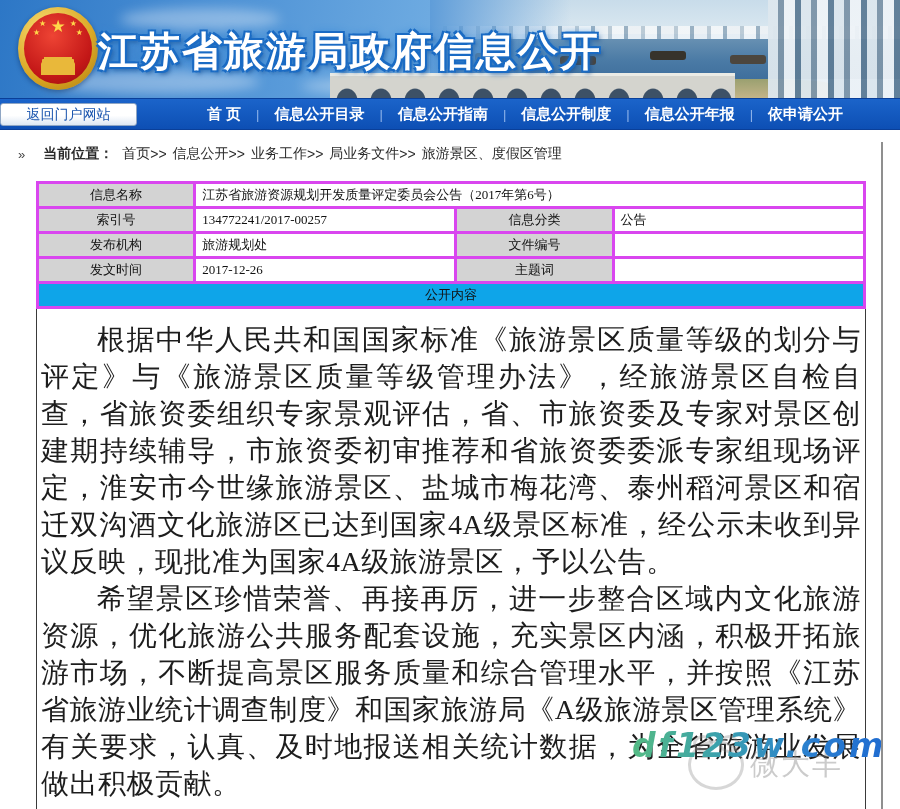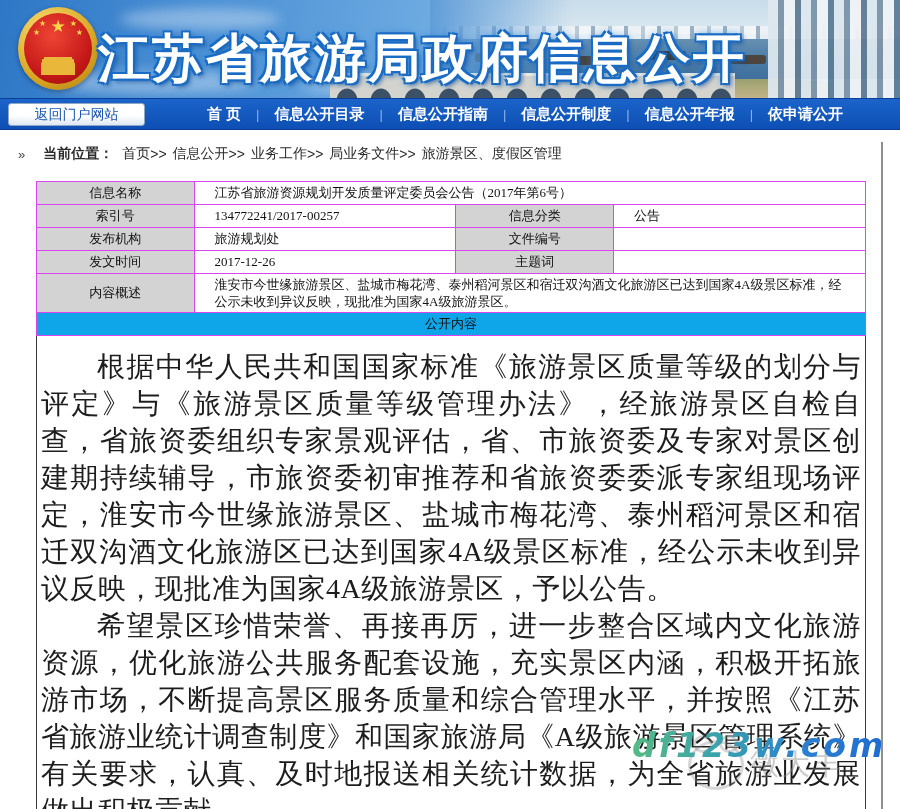--- a/index.html
+++ b/index.html
@@ -45,52 +45,52 @@
   .star { position:absolute; color:#ffd84a; line-height:1; }
   .star-big   { left:50%; top:5px; transform:translateX(-50%); font-size:17px; }
   .star-s1 { left:9px;  top:16px; font-size:8px; }
   .star-s2 { left:15px; top:7px;  font-size:8px; }
   .star-s3 { right:15px; top:7px; font-size:8px; }
   .star-s4 { right:9px; top:16px; font-size:8px; }
   .gate { position:absolute; left:50%; bottom:9px; transform:translateX(-50%);
           width:34px; height:13px; background:#e9b83a; border-radius:2px 2px 0 0;
           box-shadow:0 -4px 0 -1px #e9b83a, 0 -8px 0 -3px #e9b83a; }
 
-  .site-title { position:absolute; left:98px; top:24px; font-size:52px; font-weight:bold;
+  .site-title { position:absolute; left:98px; top:24px; font-size:40px; font-weight:bold;
           letter-spacing:2px; color:#fff; white-space:nowrap;
           text-shadow:2px 2px 0 #1a6bc4, -2px -2px 0 #1a6bc4, 2px -2px 0 #1a6bc4,
                       -2px 2px 0 #1a6bc4, 0 0 8px #2e86d8, 3px 3px 4px rgba(10,50,110,.6); }
 
   
   .navbar { position:relative; width:900px; height:32px;
             background:linear-gradient(180deg,#1b64ca,#0d4fb4);
             border-top:1px solid #0a3f99; border-bottom:1px solid #0a3f99;
             display:flex; align-items:center; }
-  .back-btn { position:absolute; left:8px; top:4px; width:137px; height:23px;
+  .back-btn { position:absolute; left:0; top:4px; width:137px; height:23px;
             background:linear-gradient(180deg,#ffffff 55%,#dde7f3);
             border:1px solid #8fa6c4; border-radius:3px; color:#1a55ae;
             font-size:14px; text-align:center; line-height:21px; cursor:pointer; }
   .nav-menu { display:flex; align-items:center; margin:0 auto; padding-left:150px;
             color:#fff; font-size:15px; font-weight:bold; white-space:nowrap; }
   .nav-item { padding:0 15px; cursor:pointer; }
   .nav-sep { color:#8fb4ea; font-weight:normal; font-size:13px; }
 
   
   .breadcrumb { display:flex; align-items:center; margin:11px 0 0 18px; height:26px;
             font-size:14px; color:#2b2b2b; }
   .bc-marker { font-size:13px; color:#444; margin-right:18px; }
   .bc-label { font-weight:bold; margin-right:9px; }
   .bc-seg { cursor:pointer; }
   .bc-sep { margin:0 6px 0 0; }
 
   
   .doc-wrap { position:absolute; left:36px; top:181px; width:830px; }
   table.info { width:100%; border-collapse:collapse; table-layout:fixed;
             font-family:"Liberation Serif", serif; font-size:13px; color:#111; }
-  table.info td { border:1px solid #d946ef; padding:2px 20px; height:17px; overflow:hidden; }
+  table.info td { border:3px solid #d946ef; padding:2px 6px; height:17px; overflow:hidden; }
   td.lbl { background:#d3d3d3; text-align:center; }
   td.val { background:#fff; }
   td.summary { line-height:17px; }
   td.section-head { background:#0ea5e9; text-align:center; height:19px; }
 
   
   .content-body { border-left:1px solid #3a3a3a; border-right:1px solid #3a3a3a;
             background:#fff; min-height:495px; padding:12px 4px 0 4px;
             font-family:"Liberation Serif", serif; color:#1d1d1d; }
   .content-body p { font-size:28px; line-height:37px; text-indent:2em;
@@ -209,24 +209,20 @@
       <td class="lbl">文件编号</td>
       <td class="val"></td>
     </tr>
     <tr>
       <td class="lbl">发文时间</td>
       <td class="val">2017-12-26</td>
       <td class="lbl">主题词</td>
       <td class="val"></td>
     </tr>
     <tr>
-      <td class="lbl">内容概述</td>
-      <td class="val summary" colspan="3">淮安市今世缘旅游景区、盐城市梅花湾、泰州稻河景区和宿迁双沟酒文化旅游区已达到国家4A级景区标准，经公示未收到异议反映，现批准为国家4A级旅游景区。</td>
-    </tr>
-    <tr>
       <td class="section-head" colspan="4">公开内容</td>
     </tr>
   </tbody>
     </table>
 
   <div class="content-body">
     <p>根据中华人民共和国国家标准《旅游景区质量等级的划分与评定》与《旅游景区质量等级管理办法》，经旅游景区自检自查，省旅资委组织专家景观评估，省、市旅资委及专家对景区创建期持续辅导，市旅资委初审推荐和省旅资委委派专家组现场评定，淮安市今世缘旅游景区、盐城市梅花湾、泰州稻河景区和宿迁双沟酒文化旅游区已达到国家4A级景区标准，经公示未收到异议反映，现批准为国家4A级旅游景区，予以公告。</p>
     <p>希望景区珍惜荣誉、再接再厉，进一步整合区域内文化旅游资源，优化旅游公共服务配套设施，充实景区内涵，积极开拓旅游市场，不断提高景区服务质量和综合管理水平，并按照《江苏省旅游业统计调查制度》和国家旅游局《A级旅游景区管理系统》有关要求，认真、及时地报送相关统计数据，为全省旅游业发展做出积极贡献。</p>
     <div class="signature">
       <div>旅游景区质量等级管理办法</div>

